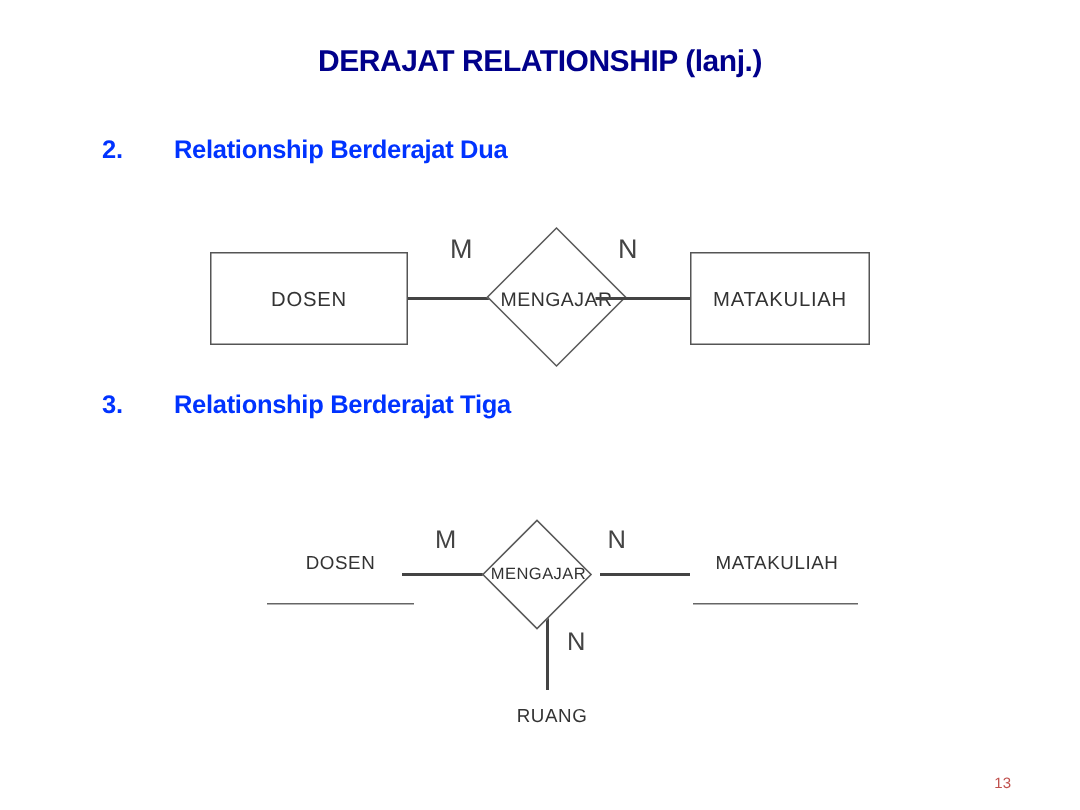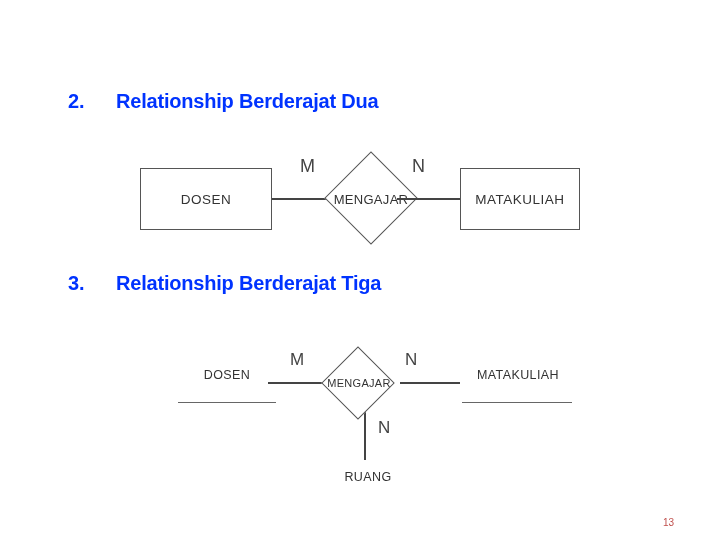--- a/index.html
+++ b/index.html
@@ -30,33 +30,33 @@
     text-align: center;
     font-size: 20px;
     font-weight: bold;
     color: #00008B;
     letter-spacing: -0.3px;
     font-family: "Liberation Sans", sans-serif;
   }
 
   .bullet {
     position: absolute;
-    font-size: 20px;
+    font-size: 17px;
     font-weight: bold;
     color: #0033FF;
     font-family: "Liberation Sans", sans-serif;
     letter-spacing: -0.2px;
   }
   .bullet .num {
     display: inline-block;
     width: 48px;
   }
 
   #bullet-2 { top: 90px; left: 68px; }
-  #bullet-3 { top: 260px; left: 68px; margin-top: 12px; }
+  #bullet-3 { top: 260px; left: 68px; }
 
   
   .diagram1 {
     position: absolute;
     top: 148px;
     left: 140px;
     width: 440px;
     height: 95px;
   }
   .ent-box {
@@ -192,20 +192,21 @@
     font-size: 10px;
     color: #C0504D;
     font-family: "Liberation Sans", sans-serif;
   }
 </style>
 </head>
 <body>
 
 <div class="slide">
 
+  <div class="slide-title">DERAJAT RELATIONSHIP (lanj.)</div>
 
   <div class="bullet" id="bullet-2">
     <span class="num">2.</span><span>Relationship Berderajat Dua</span>
   </div>
 
   <div class="diagram1">
     <div class="ent-box d1-dosen">DOSEN</div>
     <div class="d1-line-l"></div>
     <div class="diamond d1-dia"></div>
     <div class="diamond-label d1-dia-label">MENGAJAR</div>

